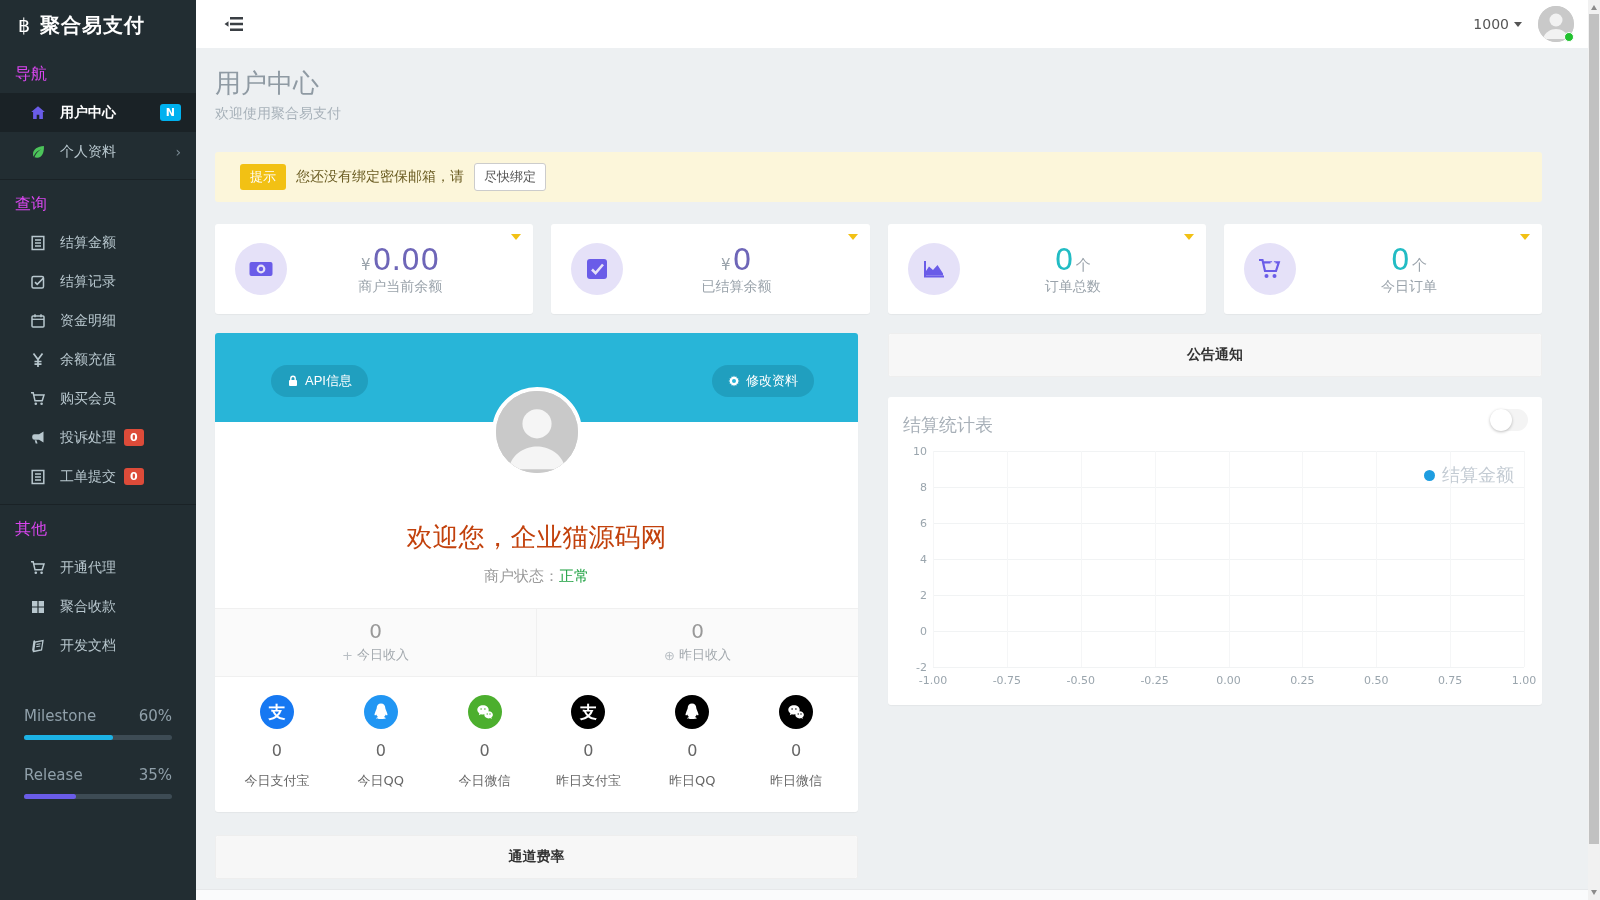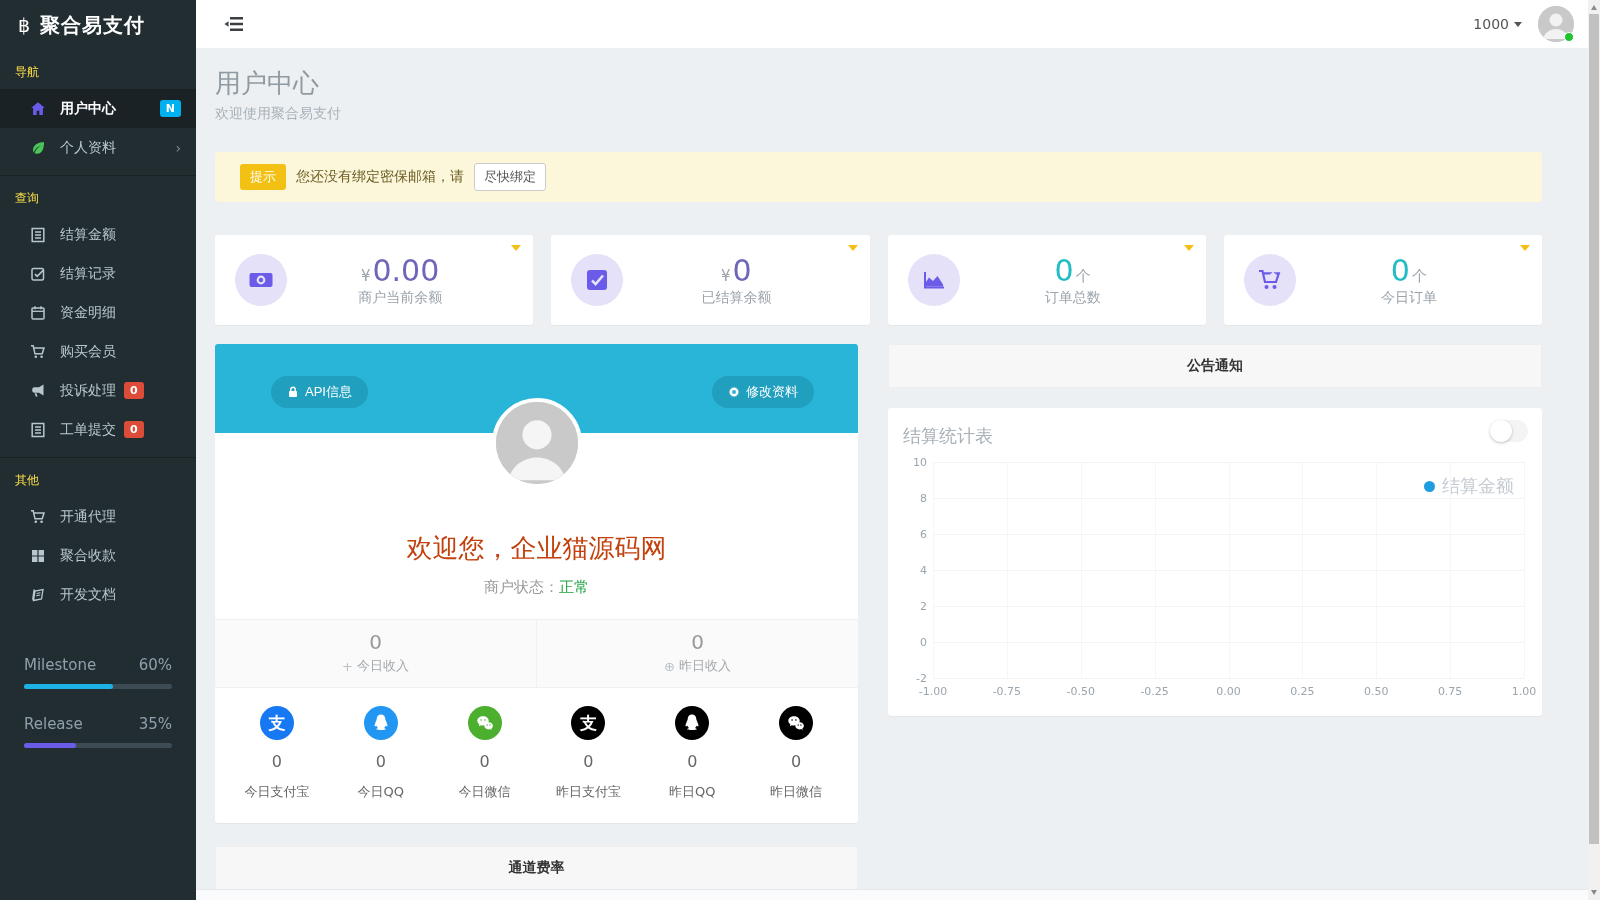--- a/index.html
+++ b/index.html
@@ -3,21 +3,21 @@
 <meta charset="utf-8">
 <style>
   * { margin:0; padding:0; box-sizing:border-box; }
   html,body { width:1600px; height:900px; overflow:hidden; }
   body { font-family:"DejaVu Sans","Liberation Sans",sans-serif; background:#edf0f2; position:relative; font-size:14px; color:#333; }
 
   
   .sidebar { position:absolute; left:0; top:0; width:196px; height:100%; background:var(--sidebar-bg); z-index:5; }
   .brand { height:50px; display:flex; align-items:center; padding-left:18px; color:#fff; font-size:20px; font-weight:bold; letter-spacing:1px; }
   .brand .b-icon { font-size:19px; margin-right:9px; font-weight:normal; }
-  .side-section-label { color:#fde047; font-size:12px; padding:14px 0 8px 15px; }
+  .side-section-label { color:#d946ef; font-size:16px; padding:14px 0 8px 15px; }
   .side-divider { border-top:1px solid #1a2226; margin-top:8px; }
   .menu-item { height:39px; display:flex; align-items:center; padding:0 15px 0 30px; color:#b8c7ce; cursor:pointer; position:relative; }
   .menu-item .micon { width:16px; height:16px; margin-right:14px; flex:0 0 16px; display:inline-flex; }
   .menu-item .micon svg { width:16px; height:16px; }
   .menu-item.active { background:var(--sidebar-active-bg); color:#fff; font-weight:bold; }
   .menu-item.active .micon { color:var(--accent-purple); }
   .badge-n { margin-left:auto; background:var(--badge-blue); color:#fff; font-size:11px; font-weight:bold; padding:2px 6px; border-radius:3px; }
   .badge-red { margin-left:8px; background:var(--accent-red); color:#fff; font-size:11px; font-weight:bold; padding:2px 6px; border-radius:3px; }
   .chev { margin-left:auto; color:#7a8a93; font-size:14px; }
   .progress-block { padding:0 24px; margin-top:42px; }
@@ -38,21 +38,21 @@
   
   .content { position:absolute; left:196px; top:48px; right:0; bottom:0; padding:18px 58px 0 19px; overflow:hidden; }
   .page-title { color:#8f9aa3; font-size:26px; font-weight:normal; }
   .page-sub { color:#a7b1b9; font-size:14px; margin-top:4px; }
 
   .notice { margin-top:29px; background:#fcf6da; border-radius:3px; height:50px; display:flex; align-items:center; padding:0 25px; gap:10px; }
   .notice-badge { background:var(--accent-yellow); color:#fff; font-size:13px; padding:4px 10px; border-radius:3px; }
   .notice-text { color:#6b5d23; font-size:14px; }
   .notice-btn { background:#fff; border:1px solid #ccc; border-radius:3px; font-size:13px; color:#555; padding:4px 9px; cursor:pointer; }
 
-  .cards-row { margin-top:33px; display:flex; gap:18px; }
+  .cards-row { margin-top:22px; display:flex; gap:18px; }
   .stat-card { flex:1; background:#fff; border-radius:3px; height:90px; position:relative; display:flex; align-items:center; padding:0 20px; box-shadow:0 1px 1px rgba(0,0,0,0.04); }
   .stat-ico { width:52px; height:52px; border-radius:50%; background:#e5e1f8; color:var(--accent-purple); display:flex; align-items:center; justify-content:center; flex:0 0 52px; }
   .stat-ico svg { width:26px; height:26px; }
   .stat-mid { flex:1; text-align:center; }
   .stat-val { font-size:30px; line-height:1.1; }
   .stat-val .vp { font-size:15px; color:#9aa3ab; margin-right:2px; }
   .stat-val .vs { font-size:15px; color:#9aa3ab; margin-left:2px; }
   .stat-label { color:#9aa3ab; font-size:14px; margin-top:2px; }
   .card-caret { position:absolute; right:12px; top:10px; width:0; height:0; border-left:5px solid transparent; border-right:5px solid transparent; border-top:6px solid var(--accent-yellow); }
 
@@ -167,20 +167,28 @@
   </div>
   <div class="menu-item">
     <span class="micon">
       <svg viewBox="0 0 16 16">
           <rect x="2" y="3" width="12" height="11" rx="1" fill="none" stroke="currentColor" stroke-width="1.5"></rect>
           <path d="M2 6.3h12" stroke="currentColor" stroke-width="1.3"></path>
           <path d="M5 1.3v3M11 1.3v3" stroke="currentColor" stroke-width="1.5"></path>
         </svg>
     </span>
     <span>资金明细</span>
+  </div>
+  <div class="menu-item">
+    <span class="micon">
+      <svg viewBox="0 0 16 16">
+          <path d="M3.5 1.5L8 7.5l4.5-6M8 7.5V15M4.5 9.5h7M4.5 12.2h7" fill="none" stroke="currentColor" stroke-width="1.7"></path>
+        </svg>
+    </span>
+    <span>余额充值</span>
   </div>
   <div class="menu-item">
     <span class="micon">
       <svg viewBox="0 0 16 16">
           <path d="M1 1.8h2.2L5 9.8h7.2L14 4H4.2" fill="none" stroke="currentColor" stroke-width="1.5"></path>
           <circle cx="5.8" cy="12.8" r="1.3" fill="currentColor"></circle>
           <circle cx="11.6" cy="12.8" r="1.3" fill="currentColor"></circle>
         </svg>
     </span>
     <span>购买会员</span>

